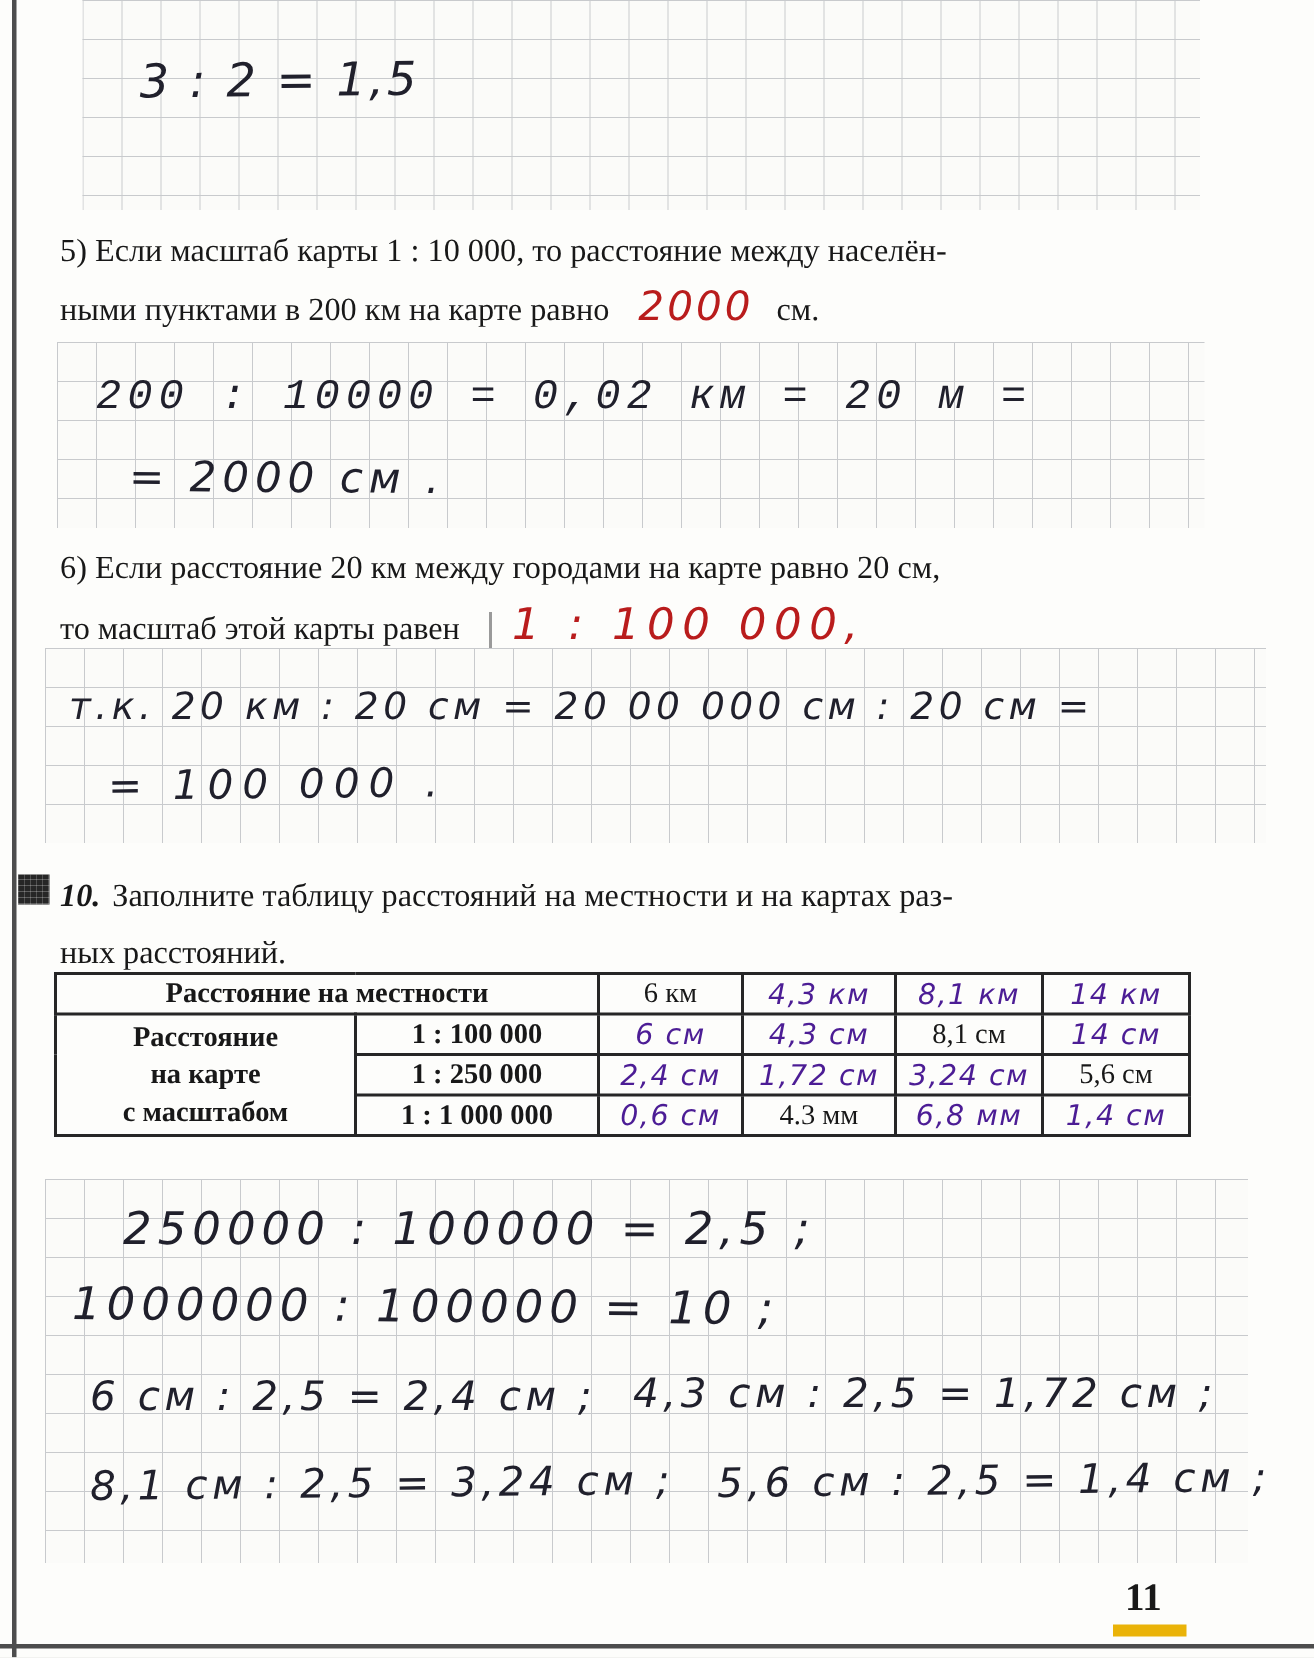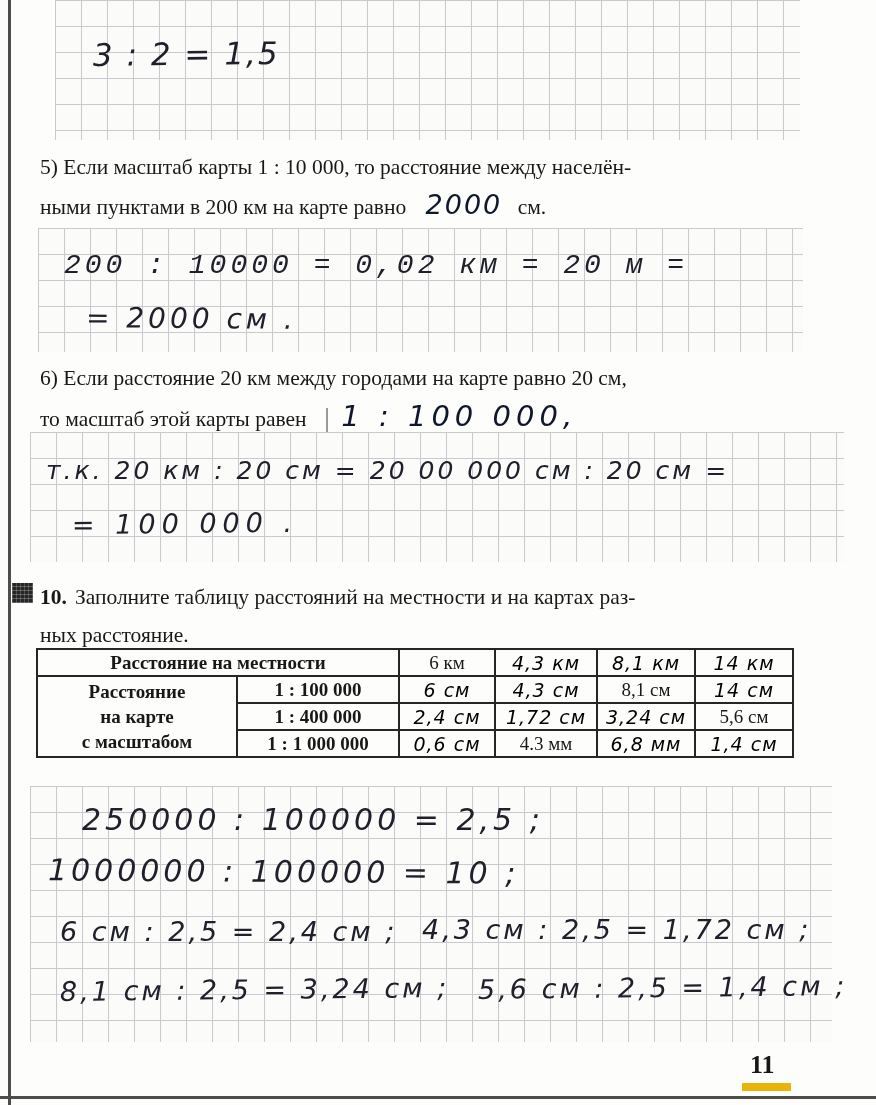--- a/index.html
+++ b/index.html
@@ -25,53 +25,53 @@
     position:absolute;
     font-family:"DejaVu Sans", sans-serif;
     font-style:italic;
     color:#20202c;
     white-space:nowrap;
     letter-spacing:2px;
   }
   .hw-inline {
     font-family:"DejaVu Sans", sans-serif;
     font-style:italic;
-    color:#0f172a;
+    color:#b91c1c;
     letter-spacing:2px;
   }
   .r1 { transform:rotate(-0.6deg); }
   .r2 { transform:rotate(0.4deg); }
   
   .print { position:absolute; font-size:21.5px; line-height:38px; white-space:nowrap; }
   .edge-left  { position:absolute; left:8px; top:0; width:3px; height:1105px; background:#4d4d4d; }
   .edge-bottom{ position:absolute; left:0; top:1096px; width:876px; height:3px; background:#4d4d4d; }
   .marker {
     position:absolute; left:12px; top:583px; width:21px; height:20px;
     background:#262626;
     background-image:repeating-linear-gradient(0deg, rgba(255,255,255,.25) 0 1px, transparent 1px 4px),
                      repeating-linear-gradient(90deg, rgba(255,255,255,.2) 0 1px, transparent 1px 4px);
   }
-  .prob-num { font-weight:bold; margin-right:8px; }
+  .prob-num { font-weight:bold; margin-right:8px;font-style:italic; }
   .blank-tick { display:inline-block; width:2px; height:26px; background:#9a9a9a; vertical-align:middle; margin:0 8px 0 14px; }
   
   table.dist {
     position:absolute; left:36px; top:648px;
     border-collapse:collapse; table-layout:fixed; width:756px;
     font-size:19px;
   }
   table.dist td {
     border:2px solid #262626;
     text-align:center; vertical-align:middle;
     height:27px; padding:1px 3px;
     overflow:hidden; white-space:nowrap;
   }
   .bold { font-weight:bold; }
   .hw-cell {
     font-family:"DejaVu Sans", sans-serif; font-style:italic;
-    font-size:19px; letter-spacing:1px; color:#000000;
+    font-size:19px; letter-spacing:1px; color:#4c1d95;
   }
   .side-label div { line-height:25px; font-weight:bold; }
   .pagenum {
     position:absolute; left:742px; top:1050px;
     font-size:26px; font-weight:bold;
     border-bottom:8px solid #eab308;
     padding:0 16px 3px 8px;
   }
 </style>
 </head>
@@ -107,21 +107,21 @@
 
   <div class="grid" style="left:30px; top:432px; width:814px; height:130px;">
     <div class="hw" style="left:16px; top:24px; font-size:25px; letter-spacing:3px;">т.к. 20 км : 20 см = 20 00 000 см : 20 см =</div>
     <div class="hw r1" style="left:42px; top:76px; font-size:27px; letter-spacing:6px;">= 100 000 .</div>
   </div>
 
   <div class="marker"></div>
   <div class="print" style="left:40px; top:578px;">
     <b class="prob-num">10.</b><span>Заполните таблицу расстояний на местности и на картах раз-</span>
   </div>
-  <div class="print" style="left:40px; top:616px;">ных расстояние.</div>
+  <div class="print" style="left:40px; top:616px;">ных расстояний.</div>
 
   <table class="dist">
     <colgroup>
       <col style="width:200px">
         <col style="width:162px">
         <col style="width:96px">
       <col style="width:102px">
         <col style="width:98px">
         <col style="width:98px">
     </colgroup>
@@ -139,21 +139,21 @@
         <div>на карте</div>
         <div>с масштабом</div>
       </td>
       <td class="bold">1 : 100 000</td>
       <td class="hw-cell">6 см</td>
       <td class="hw-cell">4,3 см</td>
       <td>8,1 см</td>
       <td class="hw-cell">14 см</td>
     </tr>
     <tr>
-      <td class="bold">1 : 400 000</td>
+      <td class="bold">1 : 250 000</td>
       <td class="hw-cell">2,4 см</td>
       <td class="hw-cell">1,72 см</td>
       <td class="hw-cell">3,24 см</td>
       <td>5,6 см</td>
     </tr>
     <tr>
       <td class="bold">1 : 1 000 000</td>
       <td class="hw-cell">0,6 см</td>
       <td>4.3 мм</td>
       <td class="hw-cell">6,8 мм</td>

